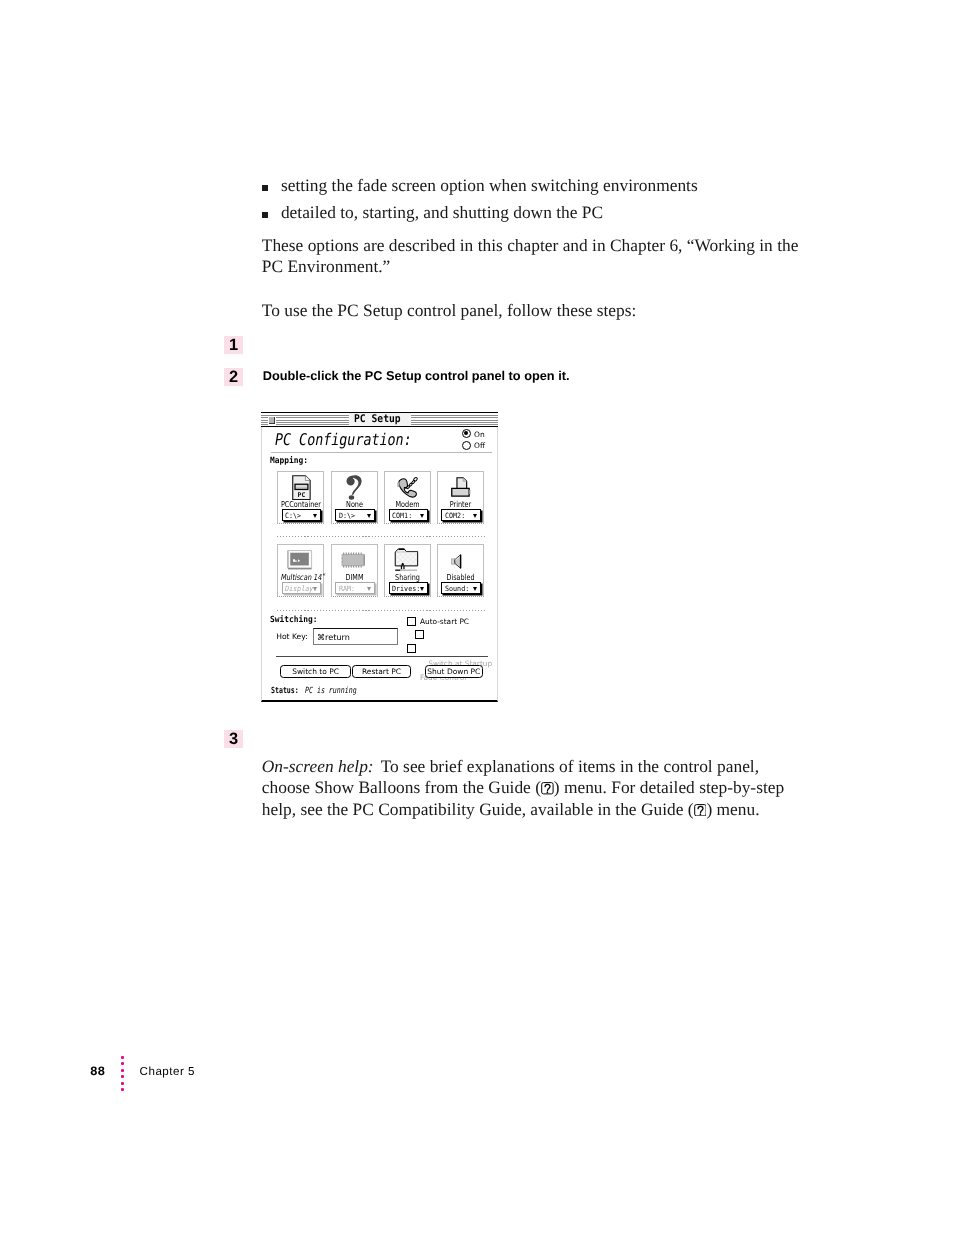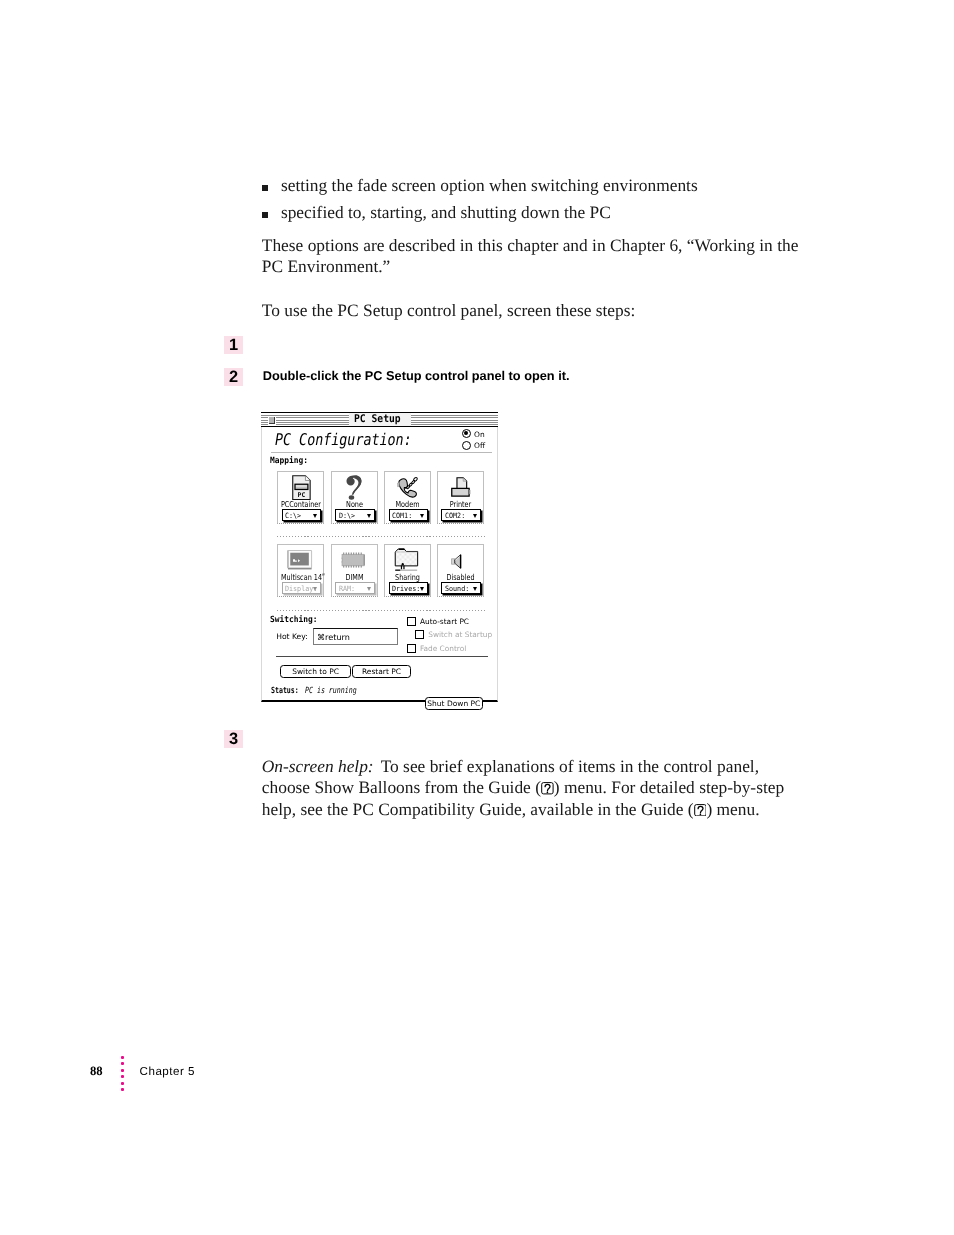--- a/index.html
+++ b/index.html
@@ -7,21 +7,21 @@
        font-family:"Liberation Serif",serif;color:#000;-webkit-font-smoothing:antialiased;text-rendering:geometricPrecision;}
   .page{position:absolute;inset:0;}
   
   .btext{position:absolute;font-family:"Liberation Serif",serif;font-size:17.4px;line-height:21.8px;color:#191919;}
   .bullet-row{position:absolute;}
   .bsq{position:absolute;width:6px;height:6px;background:#1a1a1a;}
   .stepnum{position:absolute;width:19.1px;height:17.8px;background:#fbdfe8;color:#000;
            font-family:"Liberation Sans",sans-serif;font-weight:bold;font-size:16.4px;
            text-align:center;line-height:19.1px;}
   .steptext{position:absolute;font-family:"Liberation Sans",sans-serif;font-weight:bold;font-size:12.75px;color:#000;}
-  .folio{position:absolute;font-family:Liberation Serif, serif;font-weight:bold;font-size:12.7px;line-height:13px;}
+  .folio{position:absolute;font-family:Liberation Mono, monospace;font-weight:bold;font-size:12.7px;line-height:13px;}
   .chap{position:absolute;font-family:"Liberation Sans",sans-serif;font-size:11.6px;line-height:13px;letter-spacing:.5px;white-space:nowrap;}
   .dots{position:absolute;}
   .dot{position:absolute;width:3.1px;height:3.1px;background:#eb0a8c;border-radius:35%;}
   .applemark{display:inline-block;width:11.7px;height:13.9px;position:relative;top:2.9px;vertical-align:baseline;}
   .applemark svg{display:block;}
   .guidemark{display:inline-block;width:12.8px;height:12.5px;position:relative;top:1.6px;vertical-align:baseline;}
   .guidemark svg{display:block;}
 
   
   #dlg{position:absolute;left:261px;top:412px;width:237.3px;height:289.8px;background:#fff;
@@ -65,21 +65,21 @@
   .popup .pt{position:absolute;left:2.3px;top:1.3px;font-family:"DejaVu Sans Mono",monospace;
      font-size:7.3px;line-height:8px;color:#000;white-space:nowrap;
      transform:scaleX(0.92);transform-origin:left top;}
   .popup.dim .pt{color:#a8a8a8;}
   .popup .arr{position:absolute;right:3.1px;top:4px;width:0;height:0;
      border-left:2.7px solid transparent;border-right:2.7px solid transparent;border-top:4.1px solid #000;}
   .popup.dim .arr{border-top-color:#8f8f8f;}
   .cbrow{position:absolute;font-family:"DejaVu Sans",sans-serif;font-size:7.4px;line-height:8px;color:#000;white-space:nowrap;}
   .cbox{position:absolute;width:9px;height:9px;border:1.4px solid #000;background:#fff;box-sizing:border-box;}
   .cbl{position:absolute;left:13.1px;top:1.1px;}
-  .cbl.dim{color:#a9a9a9;}
+  .cbl.dim{color:#a9a9a9;margin-top:29px;}
   #hotkeylabel{position:absolute;font-family:"DejaVu Sans",sans-serif;font-size:7.6px;line-height:8px;color:#000;white-space:nowrap;}
   #hotkeyfield{position:absolute;background:#fff;border:1.1px solid #7c7c7c;border-top:1.4px solid #111;box-sizing:border-box;}
   #hotkeyval{position:absolute;font-family:"DejaVu Sans",sans-serif;font-size:8.1px;line-height:9px;color:#000;white-space:nowrap;}
   .dbtn{position:absolute;height:13px;border:1.1px solid #000;border-radius:3.4px;background:#fff;
      box-sizing:border-box;font-family:"DejaVu Sans",sans-serif;font-size:7.5px;color:#000;
      text-align:center;line-height:11.5px;white-space:nowrap;}
   #statusrow{position:absolute;left:9.4px;top:274.5px;font-family:"DejaVu Sans Mono",monospace;
      font-size:8.5px;line-height:9px;white-space:nowrap;transform:scaleX(0.775);transform-origin:left top;}
   #statusrow b{font-weight:bold;}
   #statusrow i{font-style:italic;font-weight:normal;font-size:8.5px;margin-left:3px;}
@@ -88,27 +88,27 @@
 <body>
 
 <div class="page">
 
   <div class="bullet-row" style="left:261.8px;top:174.5px;">
     <span class="bsq" style="left:0px;top:10.4px;"></span>
     <span class="btext" style="left:19.1px;top:0px;white-space:nowrap;">setting the fade screen option when switching environments</span>
   </div>
   <div class="bullet-row" style="left:261.8px;top:201.7px;">
     <span class="bsq" style="left:0px;top:10.4px;"></span>
-    <span class="btext" style="left:19.1px;top:0px;white-space:nowrap;">specified to, starting, and shutting down the PC</span>
+    <span class="btext" style="left:19.1px;top:0px;white-space:nowrap;">detailed to, starting, and shutting down the PC</span>
   </div>
 
   <div class="btext" style="left:261.8px;top:234.8px;white-space:nowrap;">These options are described in this chapter and in Chapter 6, “Working in the</div>
   <div class="btext" style="left:261.8px;top:256.4px;white-space:nowrap;">PC Environment.”</div>
 
-  <div class="btext" style="left:261.8px;top:300.1px;white-space:nowrap;">To use the PC Setup control panel, screen these steps:</div>
+  <div class="btext" style="left:261.8px;top:300.1px;white-space:nowrap;">To use the PC Setup control panel, follow these steps:</div>
 
   <div class="stepnum" style="left:223.9px;top:335.8px;">1</div>
 
   <div class="stepnum" style="left:223.9px;top:368.1px;">2</div>
   <div class="steptext" style="left:262.8px;top:367.5px;white-space:nowrap;">Double-click the PC Setup control panel to open it.</div>
 
   <div class="stepnum" style="left:223.9px;top:730.0px;">3</div>
 
   <div class="btext" style="left:261.8px;top:755.6px;white-space:nowrap;">
     <i>On-screen help:</i><span style="margin-left:7px;">To see brief explanations of items in the control panel,</span>
@@ -213,21 +213,21 @@
         </div>
       <div class="clabel">Printer</div>
       <div class="popup">
         <span class="pt">COM2:</span>
         <span class="arr"></span>
       </div>
     </div>
 
     <div class="dotrule" style="left:14.7px;top:124.2px;width:208.3px;"></div>
 
-    <div class="cell" style="left:15.3px;top:132.1px;">
+    <div class="cell" style="left:15.3px;top:132.1px;font-style:italic;">
       <div class="cicon" style="left:8.7px;top:5.3px;width:25.6px;height:20.2px;">
           <svg viewBox="0 0 102 81" preserveAspectRatio="none">
             <rect x="2" y="2" width="96" height="70" rx="3" fill="#fbfbfb" stroke="#c2c2c2" stroke-width="4"></rect>
             <rect x="2" y="3" width="5" height="68" fill="#b4b4b4"></rect>
             <rect x="13" y="11" width="74" height="51" fill="#828282"></rect>
             <path d="M24 37 h8 v5 h-8 z M24 42 h15 v5 h-15 z" fill="#fff"></path>
             <path d="M44 37 l8 6 l-8 6 z" fill="#fff"></path>
             <rect x="4" y="72" width="94" height="6" fill="#8c8c8c"></rect>
           </svg>
         </div>
@@ -332,21 +332,21 @@
     </div>
     <div class="cbrow" style="left:144.8px;top:232.3px;">
       <span class="cbox" style="left:0;top:0;"></span>
       <span class="cbl dim">Fade Control</span>
     </div>
 
     <div class="hr" style="left:14px;top:244.2px;width:211.5px;background:#4a4a4a;"></div>
 
     <div class="dbtn" style="left:18.1px;top:253px;width:71px;">Switch to PC</div>
     <div class="dbtn" style="left:90.2px;top:253px;width:58.6px;">Restart PC</div>
-    <div class="dbtn" style="left:162.8px;top:253px;width:58.1px;margin-top:32px;">Shut Down PC</div>
+    <div class="dbtn" style="left:162.8px;top:253px;width:58.1px;">Shut Down PC</div>
 
     <div id="statusrow">
       <b>Status:</b>
       <i>PC is running</i>
     </div>
 
   </div>
 
   <div class="folio" style="left:89.9px;top:1065.1px;">88</div>
   <div class="dots" style="left:120.8px;top:1055.5px;">

